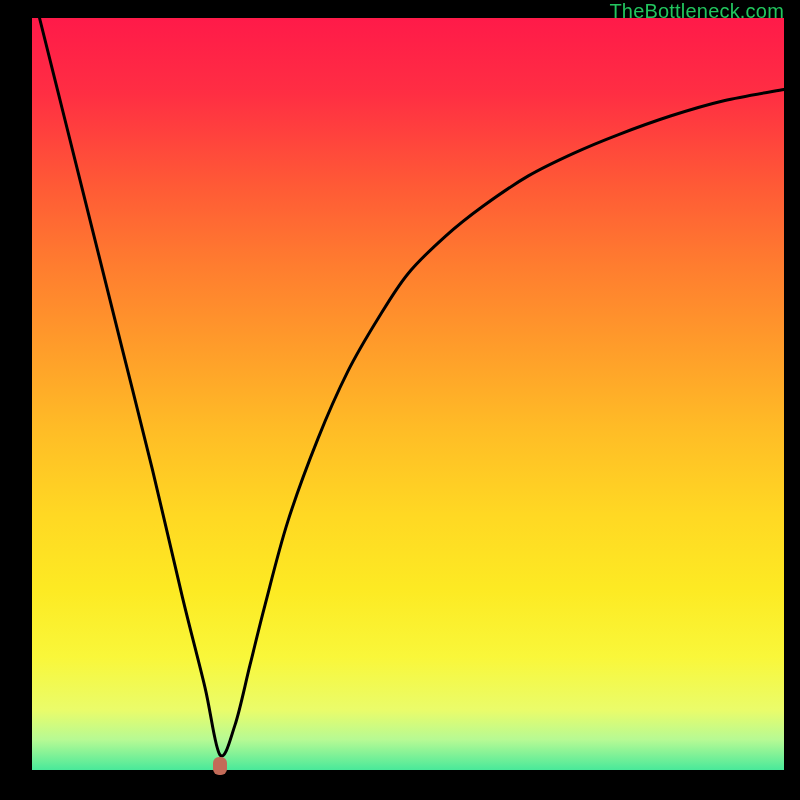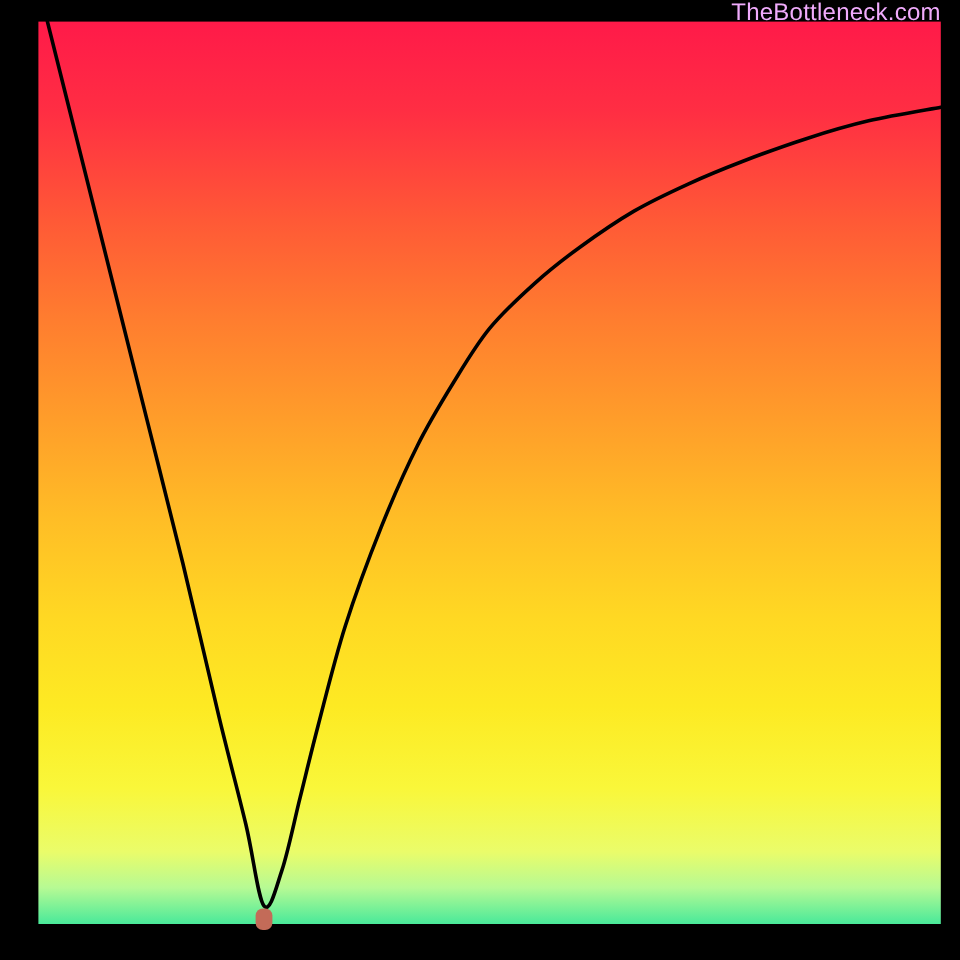--- a/index.html
+++ b/index.html
@@ -34,21 +34,21 @@
       #f9f73a 85%,
       #eafc6a 92%,
       #b6fa94 96%,
       #49e99a 100%
     );
   }
   .attribution {
     position: absolute;
     top: 0;
     right: 16px;
-    color: #f0abfc;
+    color: #22c55e;
     font-size: 20px;
     font-weight: 500;
     letter-spacing: 0.2px;
   }
   svg.curve {
     position: absolute;
     left: 0;
     top: 0;
     width: 752px;
     height: 752px;

